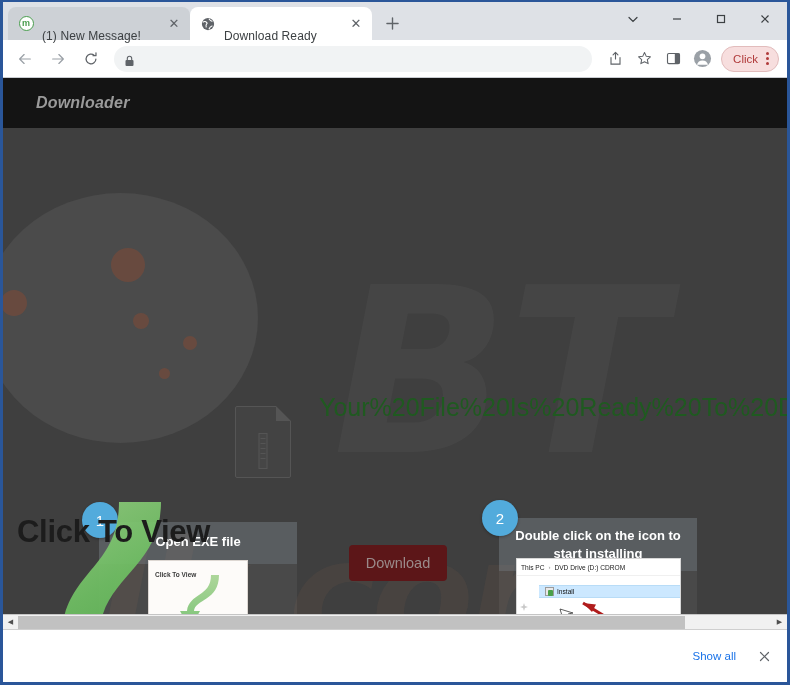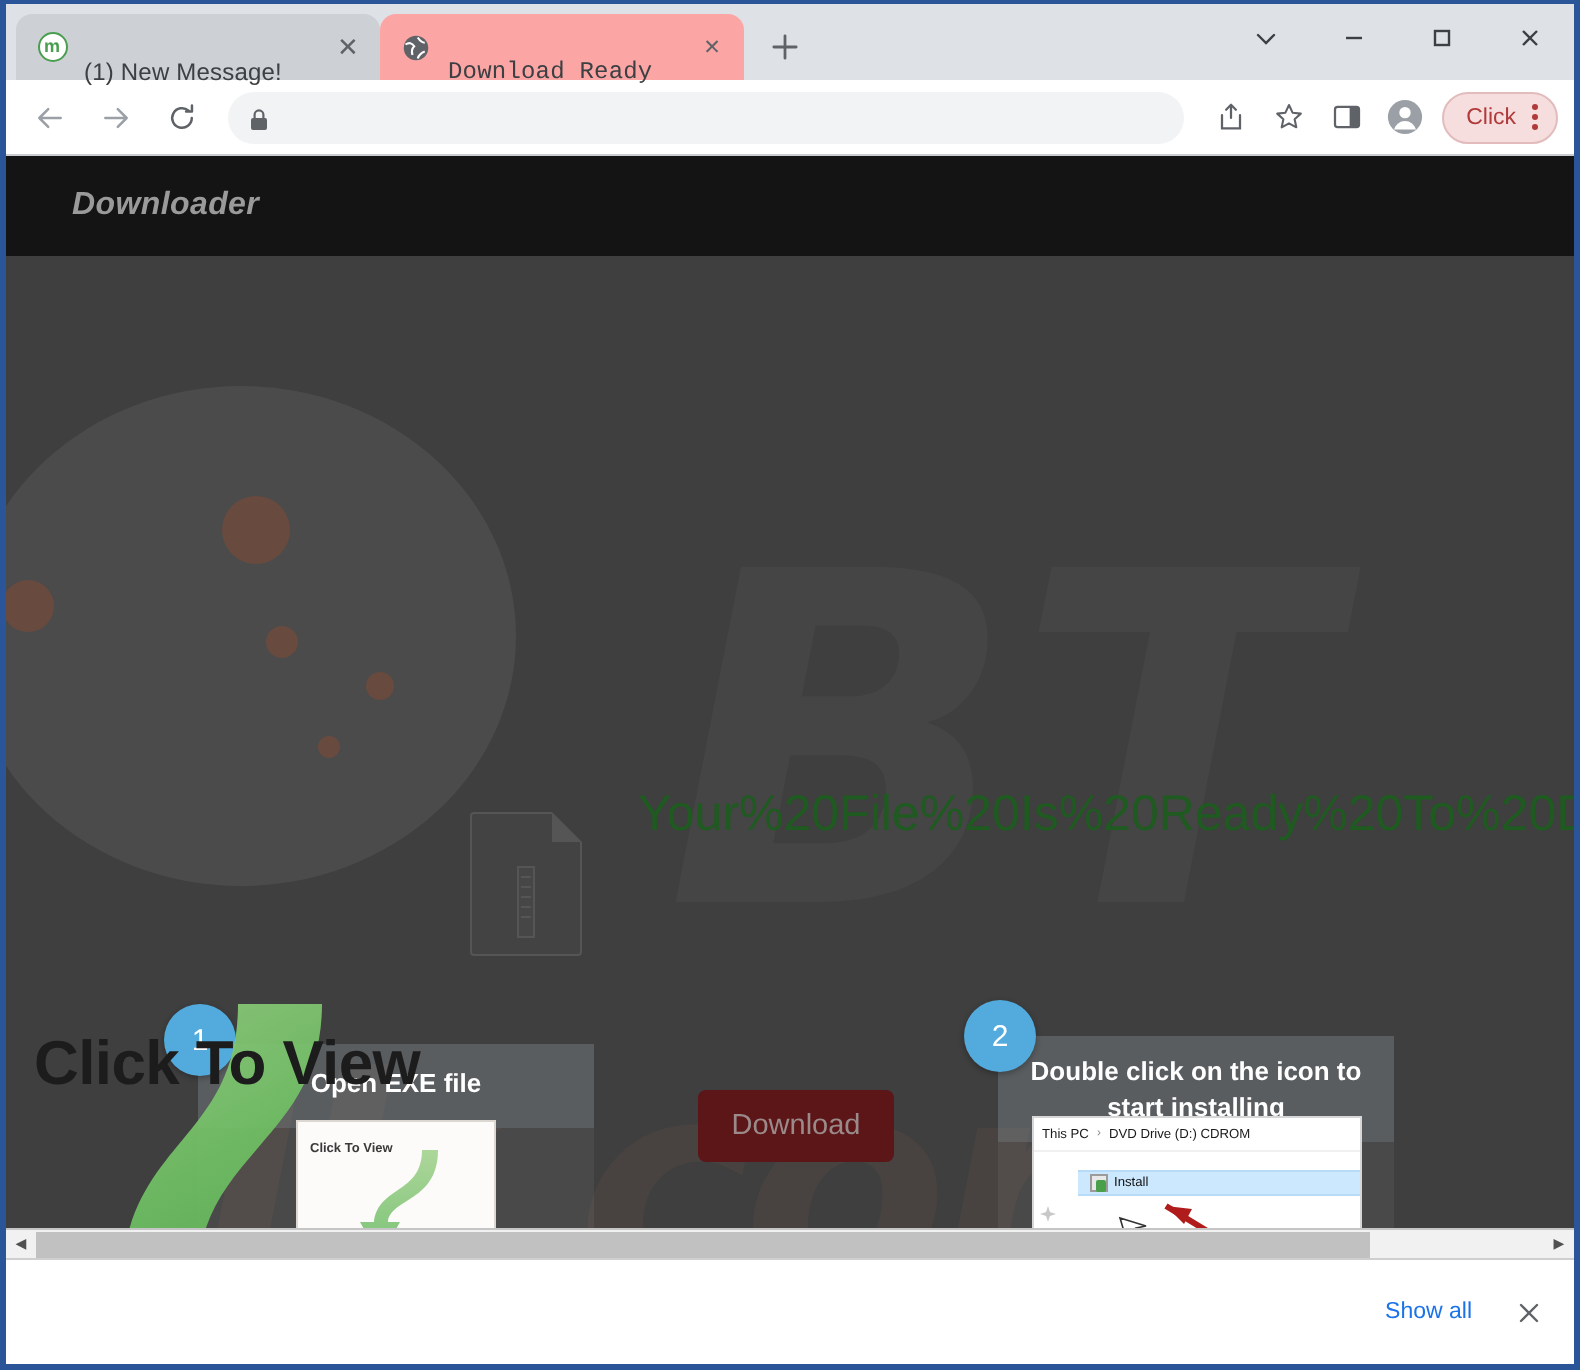--- a/index.html
+++ b/index.html
@@ -32,21 +32,21 @@
   }
   .tab {
     height: 33px; width: 182px;
     display: flex; align-items: center;
     border-radius: 8px 8px 0 0;
     padding: 0 8px 0 10px;
     position: relative;
     font-size: 12px; color: #3c4043;
   }
   .tab.inactive { background: #cdd1d6; }
-  .tab.active { background: #fca5a5; font-family: Liberation Mono, monospace; }
+  .tab.active { background: #ffffff; }
   .tab-favicon {
     width: 16px; height: 16px; flex: 0 0 16px;
     margin-right: 8px;
     display: flex; align-items: center; justify-content: center;
   }
   .fav-m {
     width: 15px; height: 15px; border-radius: 50%;
     background: #ffffff; border: 1.6px solid #4a9e4f;
     color: #4a9e4f; font-size: 9px; font-weight: bold;
     display: flex; align-items: center; justify-content: center;

